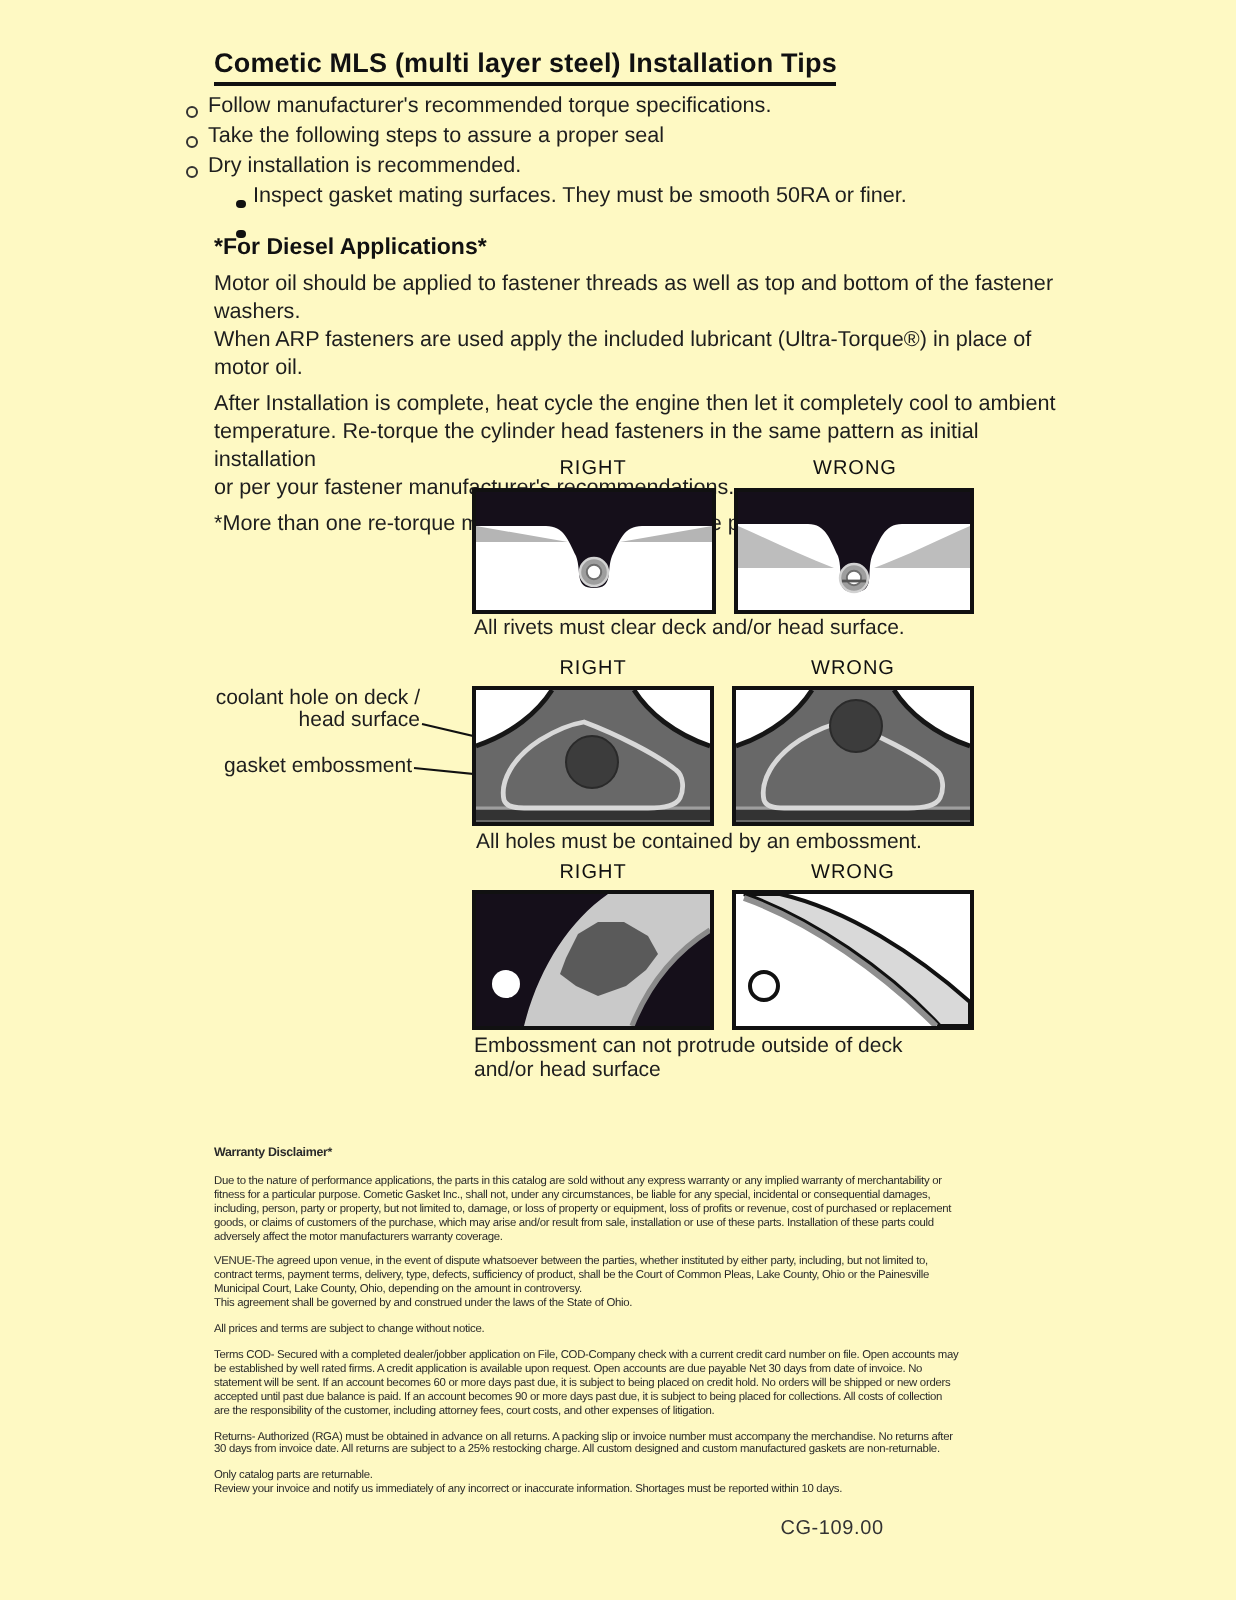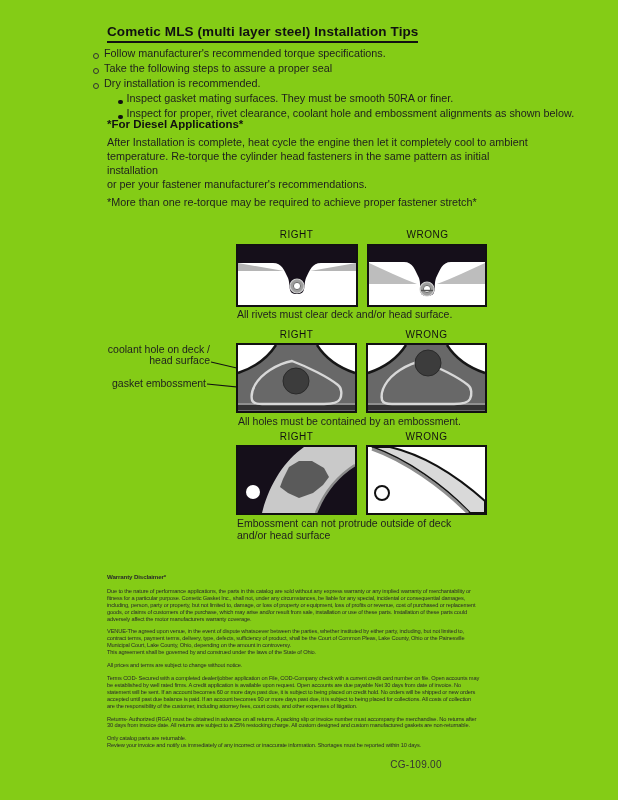--- a/index.html
+++ b/index.html
@@ -1,17 +1,17 @@
 <!DOCTYPE html>
 <html><head>
 <meta charset="utf-8">
 <style>
   html,body { margin:0; padding:0; background:#ffffff; }
   .page {
-    position:relative; width:618px; height:800px; background:#84cc16;
+    position:relative; width:618px; height:800px; background:#fef9c3;
     font-family:"Liberation Sans", sans-serif; color:#1a1a1a; overflow:hidden;
   }
   .abs { position:absolute; }
 
   .doc-title {
     left:107px; top:24px; font-size:13.5px; font-weight:bold; color:#111;
     border-bottom:2px solid #111; padding-bottom:2px; letter-spacing:0.1px;
   }
 
   .tips { left:93px; top:44px; font-size:10.8px; color:#1e1e1e; }
@@ -63,26 +63,27 @@
     <div class="tip-row">
       <span class="bullet-o"></span>
       <span>Dry installation is recommended.</span>
     </div>
     <div class="tip-row sub">
       <span class="bullet-f"></span>
       <span>Inspect gasket mating surfaces.  They must be smooth 50RA or finer.</span>
     </div>
     <div class="tip-row sub">
       <span class="bullet-f"></span>
-      <span>Inspect for proper, rivet clearance, coolant hole and embossment alignments as shown below.</span>
     </div>
   </div>
 
   <div class="abs diesel">
     <div class="hd">*For Diesel Applications*</div>
+    <p>Motor oil should be applied to fastener threads as well as top and bottom of the fastener washers.
+When ARP fasteners are used apply the included lubricant (Ultra-Torque®) in place of motor oil.</p>
     <p class="gap">After Installation is complete, heat cycle the engine then let it completely cool to ambient
 temperature. Re-torque the cylinder head fasteners in the same pattern as initial installation
 or per your fastener manufacturer's recommendations.</p>
     <p class="gap">*More than one re-torque may be required to achieve proper fastener stretch*</p>
   </div>
 
   <div class="abs dg-title" style="left:236px; top:229px;">RIGHT</div>
   <div class="abs dg-title" style="left:367px; top:229px;">WRONG</div>
 
   <svg class="abs panel" style="left:236px; top:244px;" width="122" height="63" viewBox="0 0 122 63">

